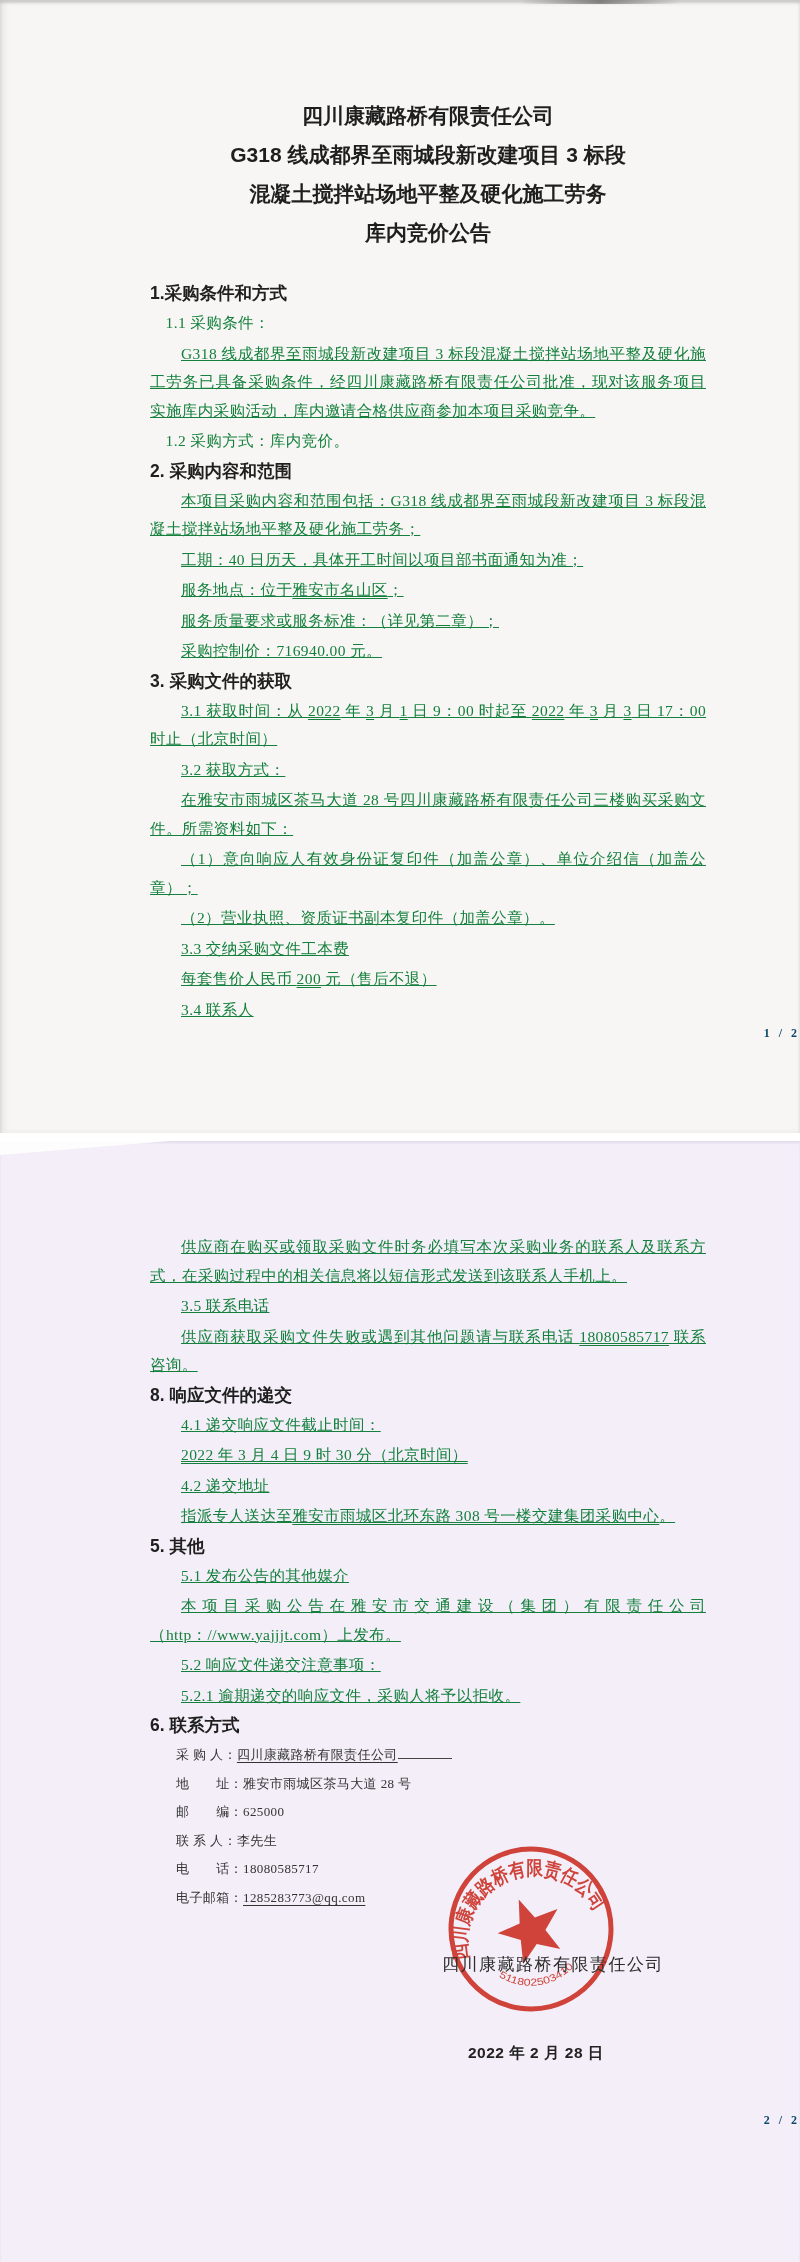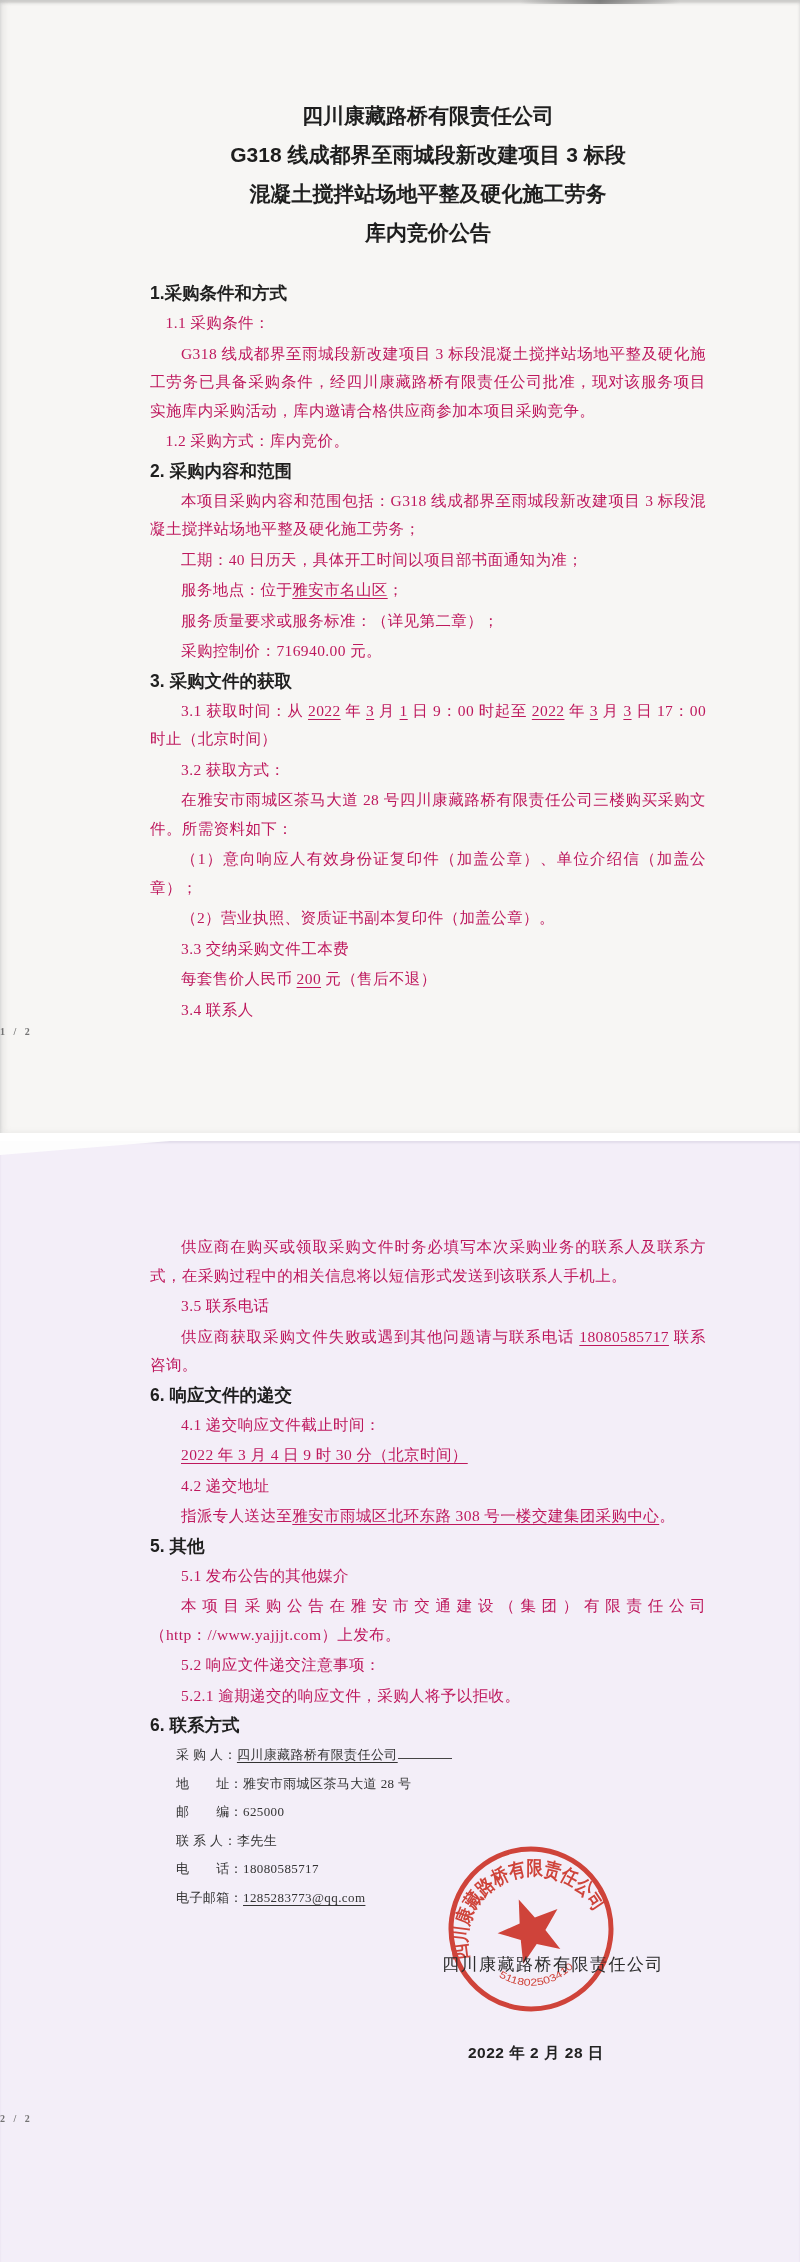--- a/index.html
+++ b/index.html
@@ -23,29 +23,29 @@
     margin-top:96px; text-align:center;
     font-family:"Liberation Sans","DejaVu Sans",sans-serif;
     font-weight:700; font-size:21px; line-height:39px; color:#1e1e1e;
   }
   h2.sec {
     font-family:"Liberation Sans","DejaVu Sans",sans-serif;
     font-weight:700; font-size:17.5px; line-height:23px;
     color:#1f1f1f; margin:4px 0 4px;
   }
   h2.first { margin-top:30px; }
-  p { font-size:15.5px; line-height:28.5px; margin:2px 0; text-align:justify; letter-spacing:.4px; color:#be185d; }
+  p { font-size:15.5px; line-height:28.5px; margin:2px 0; text-align:justify; letter-spacing:.4px; color:#15803d; }
   .ind1 { text-indent:1em; }
-  .ind2 { text-indent:2em; }
+  .ind2 { text-indent:2em;text-decoration:underline; }
   .u { text-decoration:underline; text-underline-offset:3px;margin-top:44px; }
   .ext-u::after { content:""; display:inline-block; width:54px; border-bottom:1px solid #444; }
   .crow { font-size:13px; line-height:28.5px; padding-left:2em; letter-spacing:.4px; color:#333; }
   .footer {
-    position:absolute; left:0; width:100%; text-align:left;
-    font-size:10px; font-weight:700; letter-spacing:3px; color:#737373;
+    position:absolute; left:0; width:100%; text-align:right;
+    font-size:12px; font-weight:700; letter-spacing:3px; color:#0c4a6e;
   }
   #page1 .footer { top:1026px; }
   #page2 .footer { top:972px; }
   .seal {
     position:absolute; left:441px; top:698px; width:180px; height:180px;
     transform:rotate(-14deg); mix-blend-mode:multiply; opacity:.93;
   }
   .signer {
     position:absolute; left:442px; top:812px;
     font-size:17px; letter-spacing:1.5px; color:#2b2b2b;
@@ -105,21 +105,21 @@
 </div>
 
 <div class="page" id="page2">
   <div class="fold"></div>
   <div class="content" style="padding-top:90px;">
 
     <p class="ind2">供应商在购买或领取采购文件时务必填写本次采购业务的联系人及联系方式，在采购过程中的相关信息将以短信形式发送到该联系人手机上。</p>
     <p class="ind2">3.5 联系电话</p>
     <p class="ind2"><span>供应商获取采购文件失败或遇到其他问题请与联系电话 </span><span class="u">18080585717</span><span> 联系咨询。</span></p>
 
-    <h2 class="sec">6. 响应文件的递交</h2>
+    <h2 class="sec">8. 响应文件的递交</h2>
     <p class="ind2">4.1 递交响应文件截止时间：</p>
     <p class="ind2"><span class="u">2022 年 3 月 4 日 9 时 30 分（北京时间）</span></p>
     <p class="ind2">4.2 递交地址</p>
     <p class="ind2"><span>指派专人送达至</span><span class="u">雅安市雨城区北环东路 308 号一楼交建集团采购中心</span><span>。</span></p>
 
     <h2 class="sec">5. 其他</h2>
     <p class="ind2">5.1 发布公告的其他媒介</p>
     <p class="ind2">本项目采购公告在雅安市交通建设（集团）有限责任公司（http：//www.yajjjt.com）上发布。</p>
     <p class="ind2">5.2 响应文件递交注意事项：</p>
     <p class="ind2">5.2.1 逾期递交的响应文件，采购人将予以拒收。</p>

